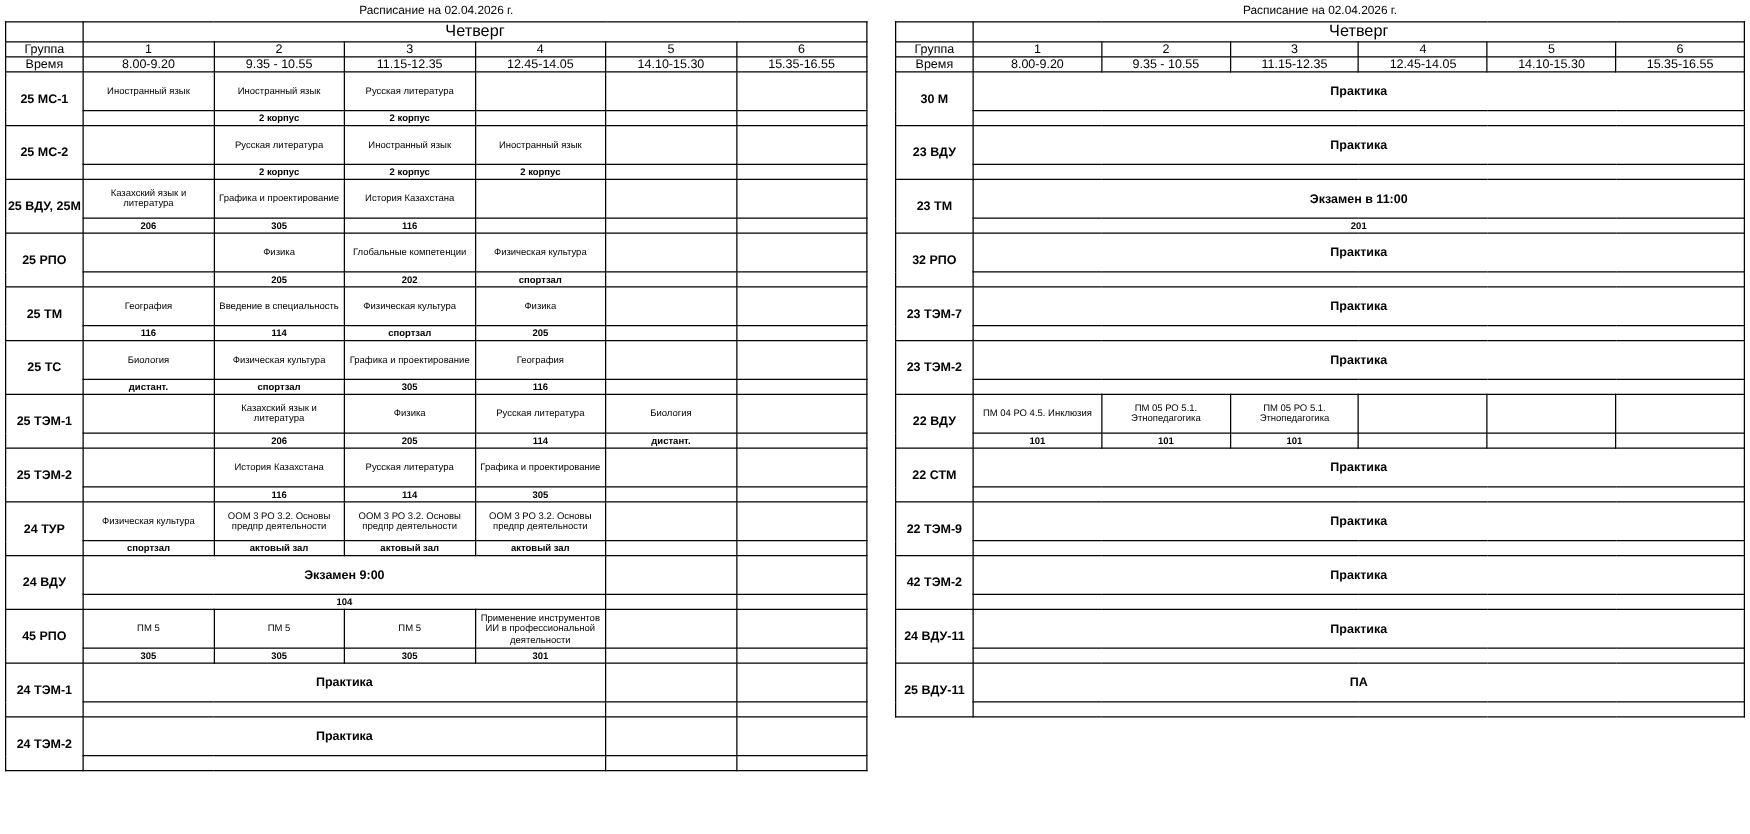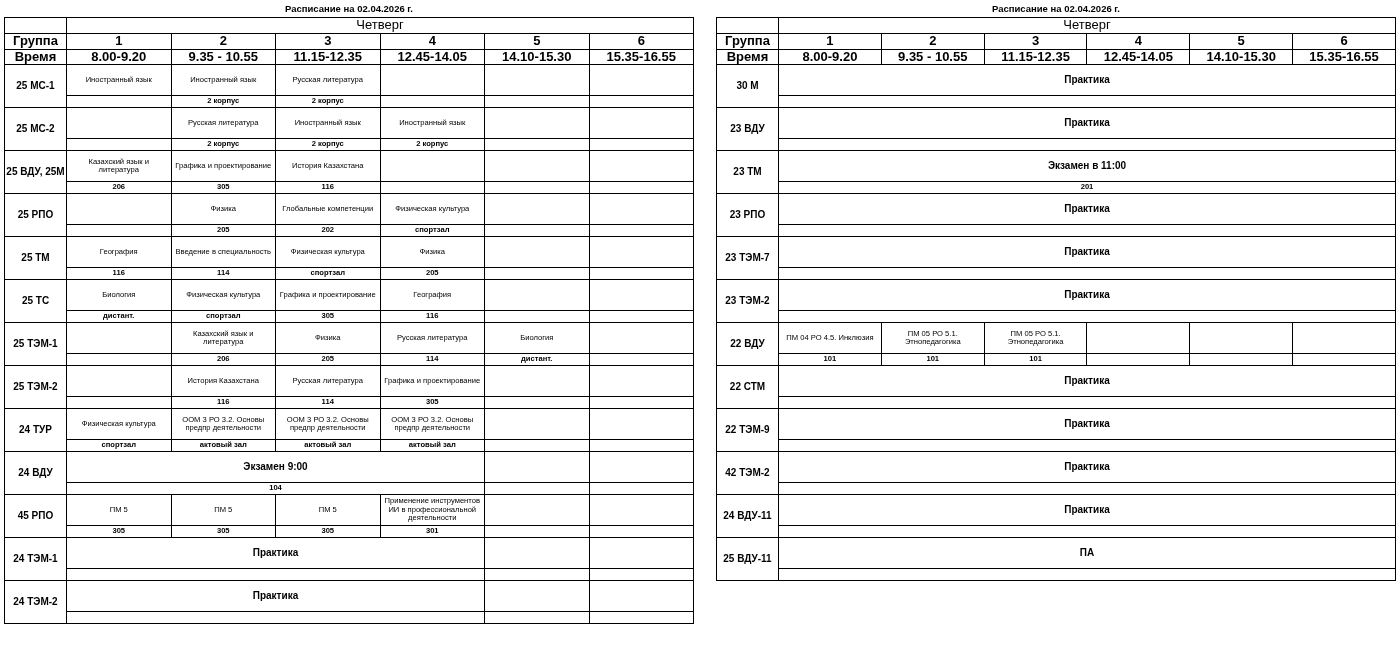--- a/index.html
+++ b/index.html
@@ -25,21 +25,21 @@
   .panel {
     flex: 0 0 auto;
     box-sizing: border-box;
   }
   .panel.left  { width: 690px; }
   .panel.right { width: 680px; }
 
   .sched-title {
     text-align: center;
     font-size: 9.5px;
-    font-weight: bold;
+    font-weight: normal;
     color: #000;
     padding: 2px 0 3px 0;
     line-height: 1.1;
   }
 
   table.sched {
     border-collapse: collapse;
     table-layout: fixed;
     width: 100%;
     font-size: 8px;
@@ -52,22 +52,22 @@
     padding: 0 1px;
     line-height: 1.12;
     overflow: hidden;
   }
   .daybar td {
     font-weight: normal;
     font-size: 13px;
     height: 13px;
   }
   .hdr td {
-    font-weight: bold;
-    font-size: 13px;
+    font-weight: normal;
+    font-size: 10px;
     height: 11px;
   }
   .grp-col { width: 62px; }
 
   td.group {
     font-weight: bold;
     font-size: 10px;
   }
   td.subject {
     font-size: 7.6px;
@@ -371,21 +371,21 @@
             <td class="room" colspan="6"></td>
           </tr>
           <tr>
             <td class="group" rowspan="2">23 ТМ</td>
             <td class="subject wide-note" colspan="6">Экзамен в 11:00</td>
           </tr>
           <tr>
             <td class="room" colspan="6">201</td>
           </tr>
           <tr>
-            <td class="group" rowspan="2">23 РПО</td>
+            <td class="group" rowspan="2">32 РПО</td>
             <td class="subject wide-note" colspan="6">Практика</td>
           </tr>
           <tr>
             <td class="room" colspan="6"></td>
           </tr>
           <tr>
             <td class="group" rowspan="2">23 ТЭМ-7</td>
             <td class="subject wide-note" colspan="6">Практика</td>
           </tr>
           <tr>

